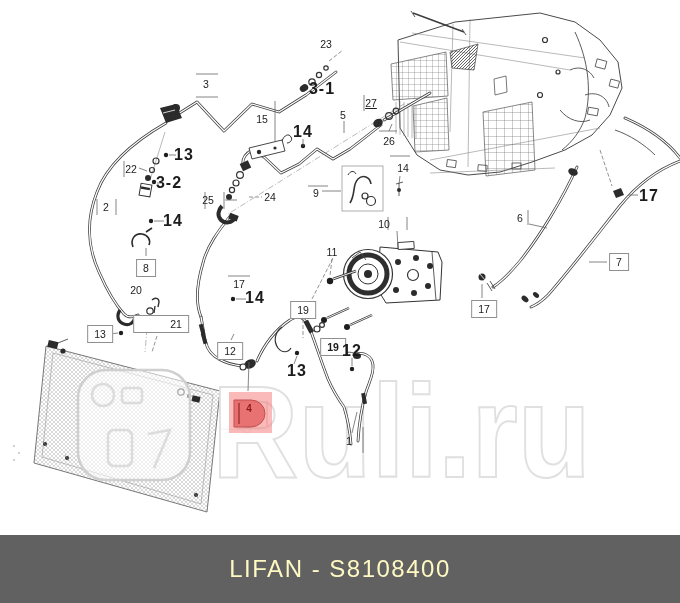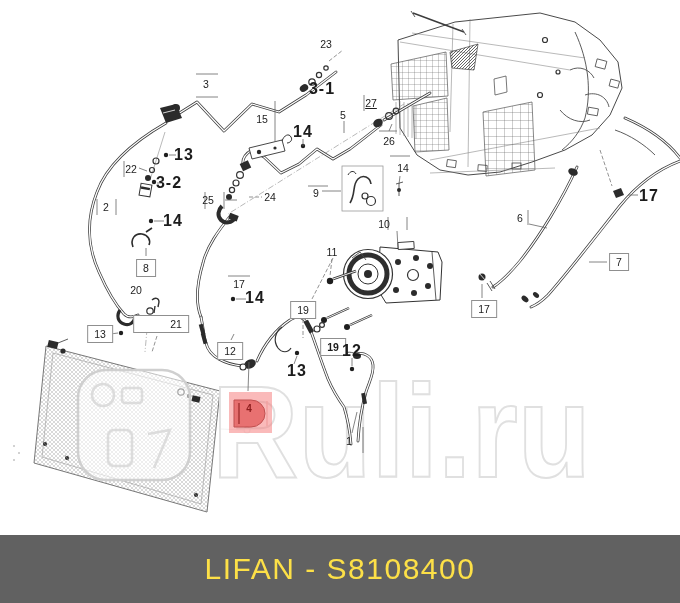--- a/index.html
+++ b/index.html
@@ -24,21 +24,21 @@
   .lbl-boxed{font-size:10.5px;border:1px solid #8f8f8f;background:#fff;padding:2px 6px;}
   .lbl-red{font-size:10px;font-weight:bold;color:#8c1d1d;}
   
   .wm{position:absolute;left:0;top:0;z-index:20;}
   
   #svg-under{z-index:10;}
   #svg-over{z-index:30;}
   #labels{position:absolute;inset:0;z-index:40;}
   .footer{position:absolute;left:0;top:535px;width:680px;height:68px;background:#616161;
           display:flex;align-items:center;justify-content:center;z-index:50;}
-  .footer span{color:#fde047;font-size:30px;letter-spacing:1.5px;}
+  .footer span{color:#fef9c3;font-size:24px;letter-spacing:1.5px;}
 </style>
 </head>
 <body>
 
 <div class="stage">
 
   <svg id="svg-under" width="680" height="535" viewBox="0 0 680 535">
     <defs>
       <pattern id="cond" width="4" height="4" patternUnits="userSpaceOnUse">
         <path d="M0,4 L4,0 M0,0 L4,4" stroke="#b3b3b3" stroke-width="0.5"></path>

